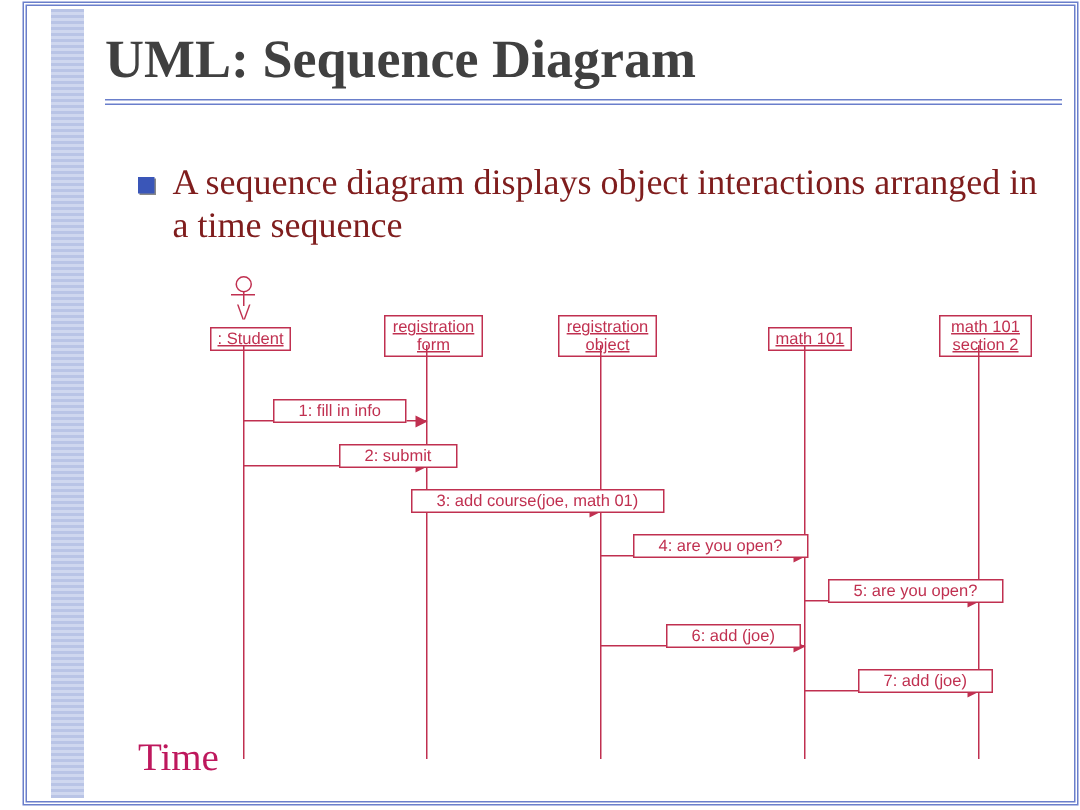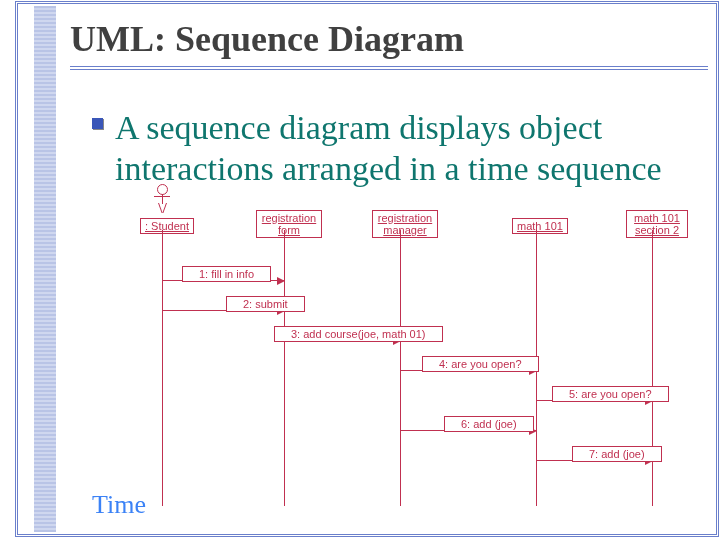--- a/index.html
+++ b/index.html
@@ -68,30 +68,30 @@
   }
   .bullet-sq {
     width: 11px;
     height: 11px;
     background: #3a56b8;
     margin-top: 10px;
     flex: 0 0 auto;
     box-shadow: 1px 1px 0 #888;
   }
   .bullet-text {
-    font-size: 34px;
-    color: #0f766e;
+    font-size: 24px;
+    color: #7f1d1d;
     line-height: 1.2;
   }
   .time-label {
     position: absolute;
     left: 92px;
     bottom: 20px;
     font-size: 26px;
-    color: #3b82f6;
+    color: #be185d;
   }
   
   .seq {
     position: absolute;
     left: 104px;
     top: 186px;
     width: 596px;
     height: 320px;
     font-family: Arial, Helvetica, sans-serif;
     font-size: 11px;
@@ -234,21 +234,21 @@
 
     <div class="label-box boxed" style="left:36px; top:32px;">: Student</div>
 
     <div class="label-box boxed" style="left:152px; top:24px; width:56px;">
       <span>registration</span><br>
       <span>form</span>
     </div>
 
     <div class="label-box boxed" style="left:268px; top:24px; width:56px;">
       <span>registration</span><br>
-      <span>manager</span>
+      <span>object</span>
     </div>
 
     <div class="label-box boxed" style="left:408px; top:32px;">math 101</div>
 
     <div class="label-box boxed" style="left:522px; top:24px; width:52px;">
       <span>math 101</span><br>
       <span>section 2</span>
     </div>
 
     <div class="lifeline ll1"></div>

